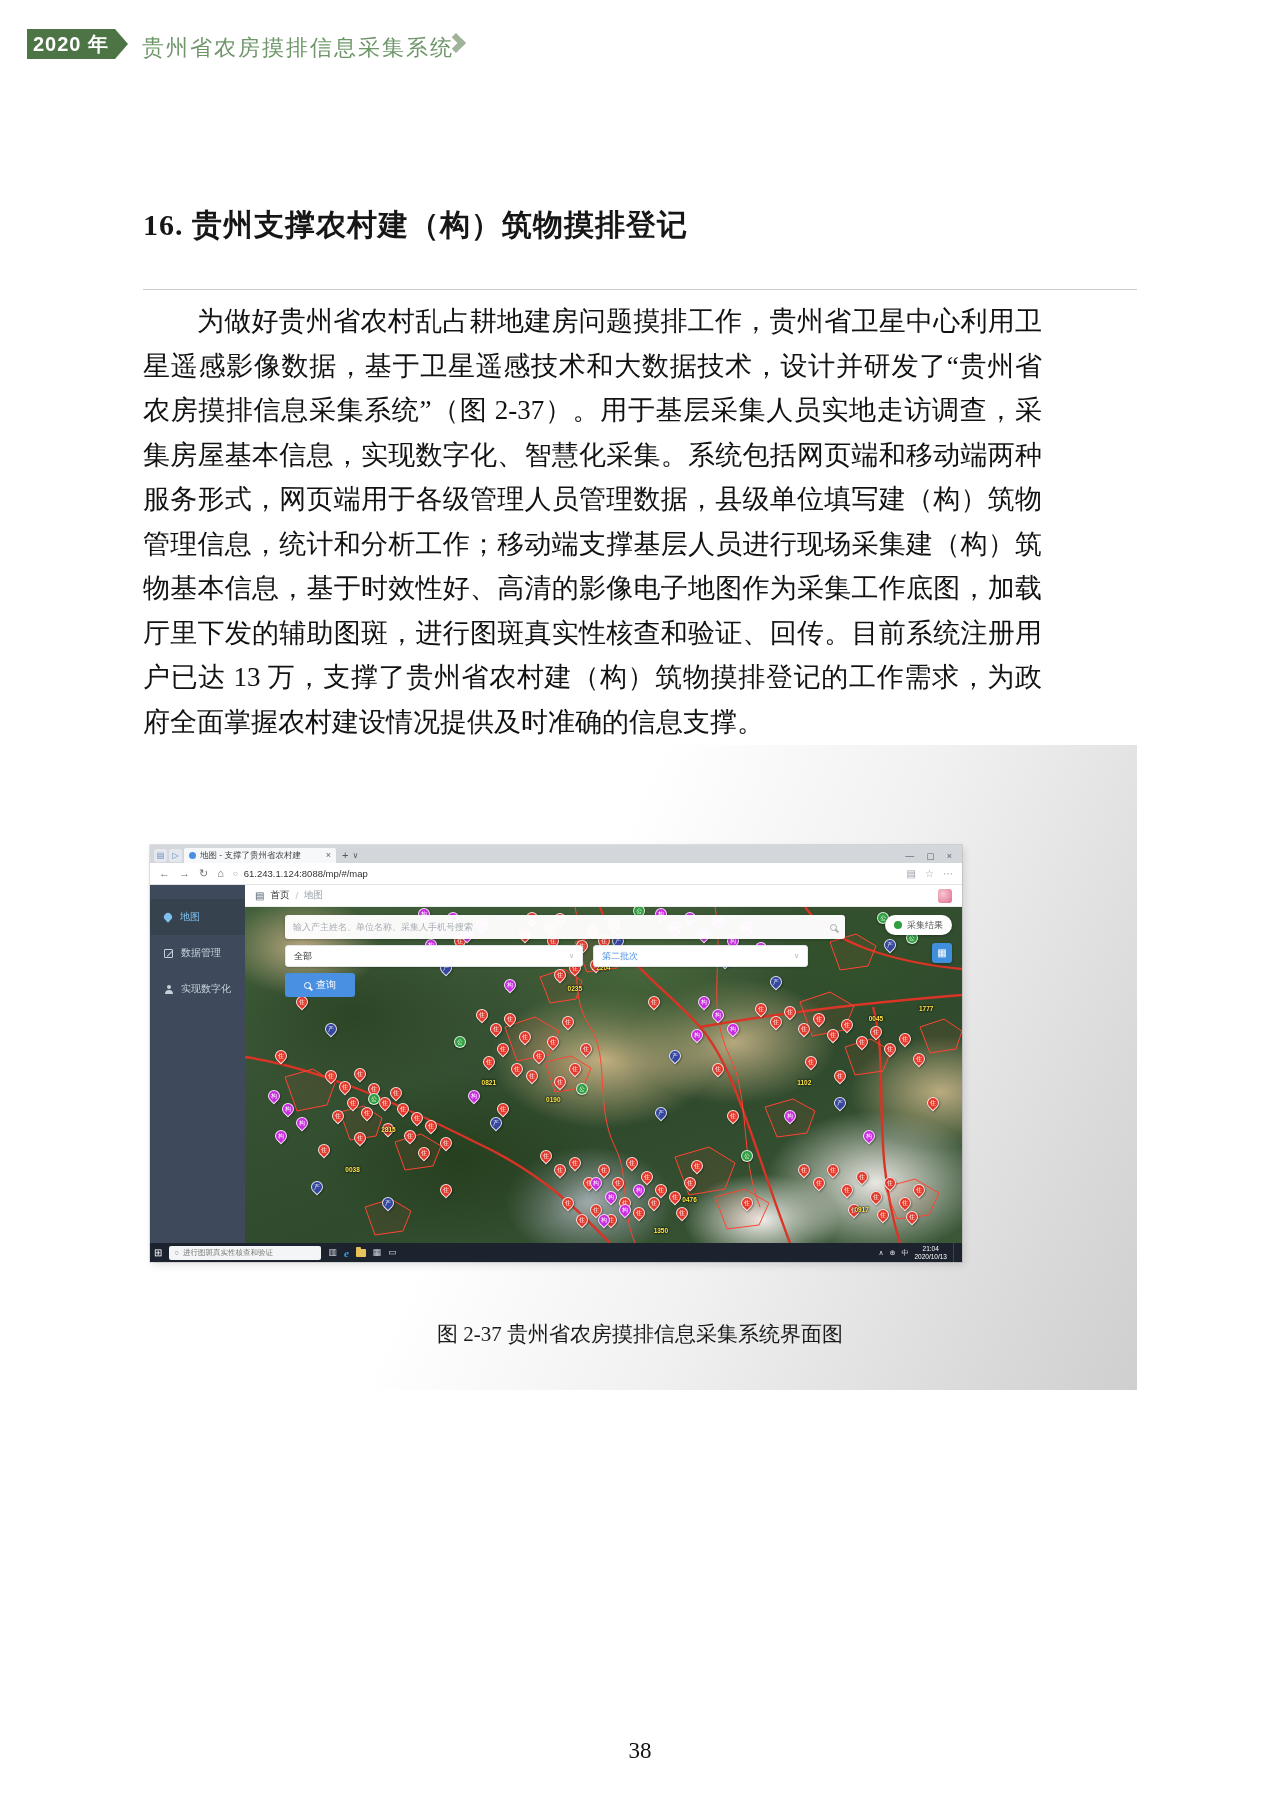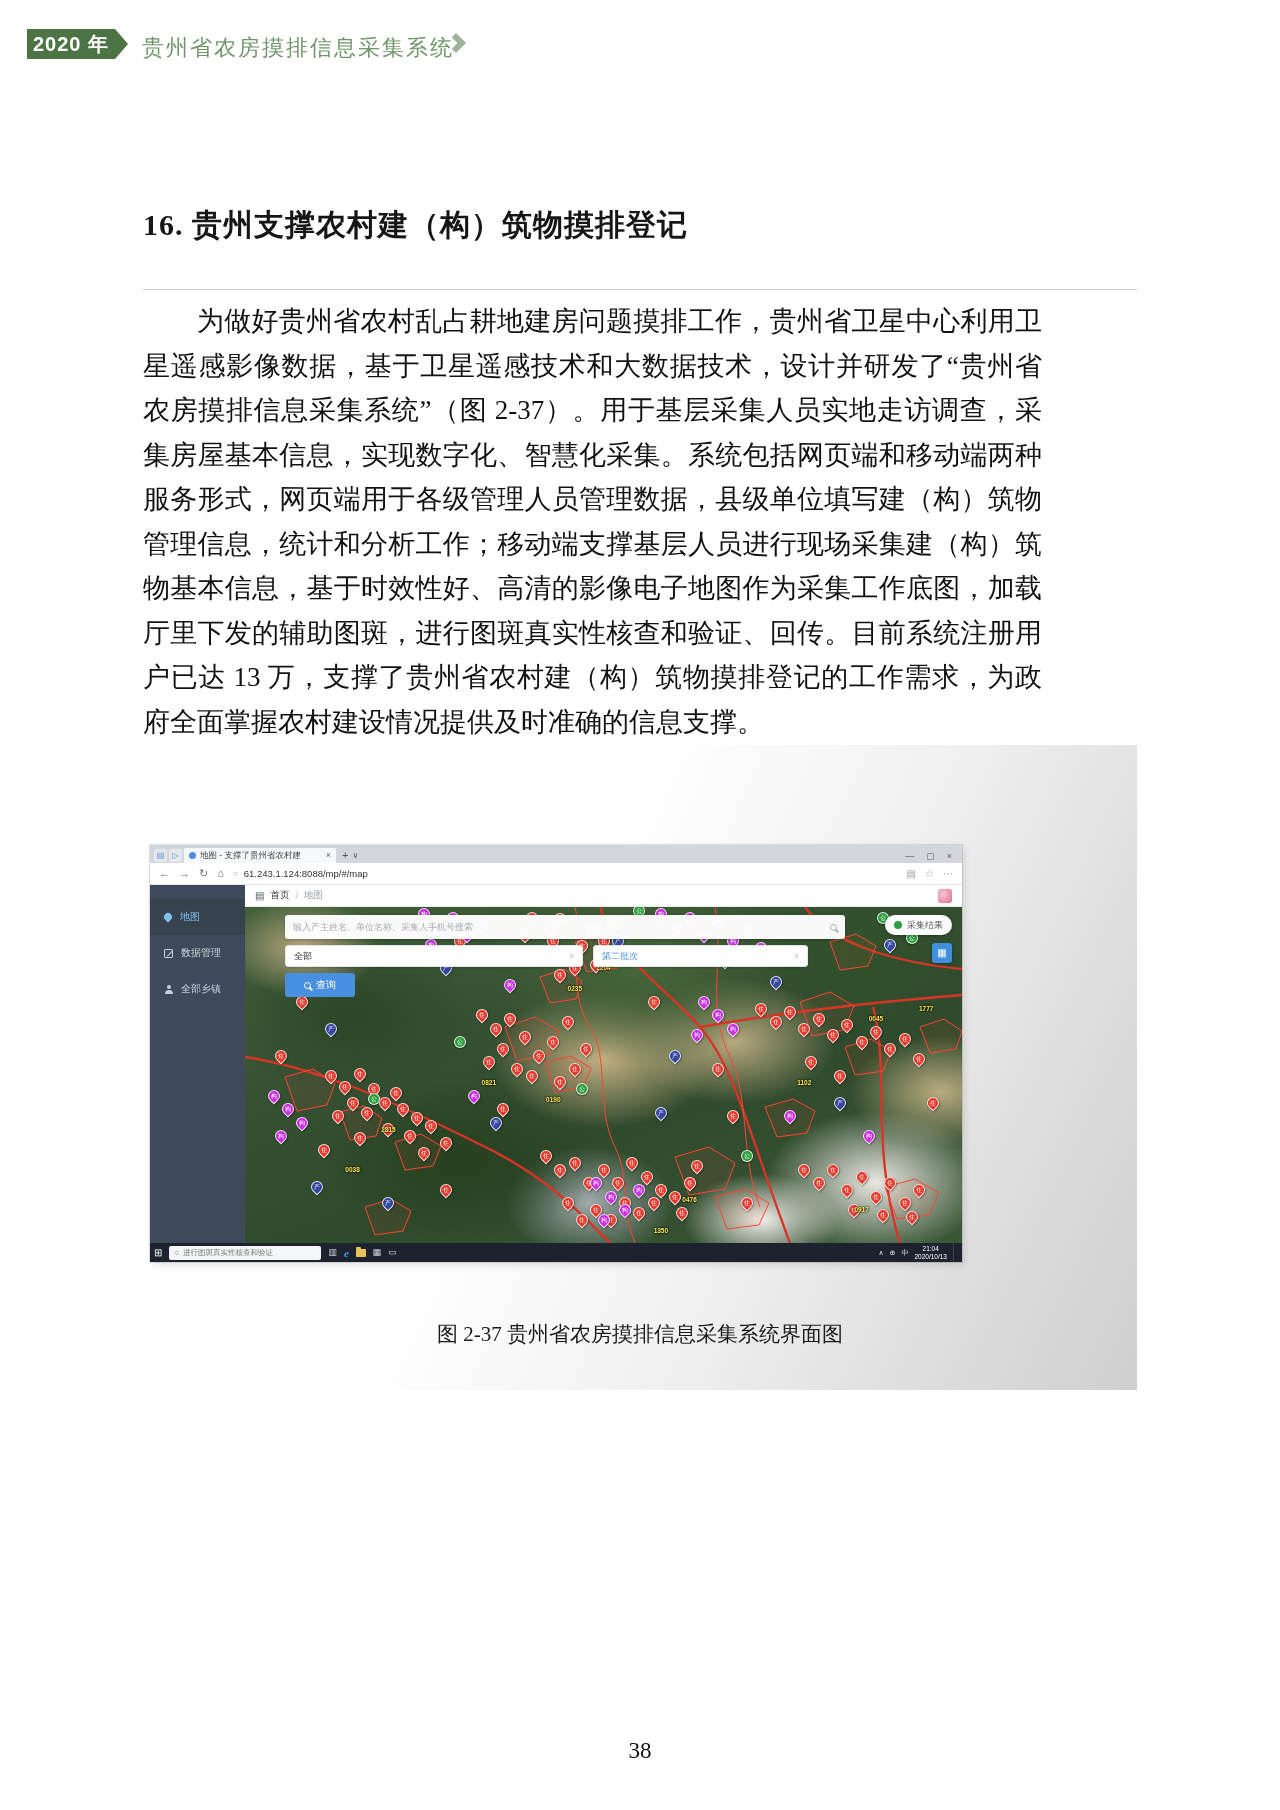--- a/index.html
+++ b/index.html
@@ -212,21 +212,21 @@
       <div class="sb-item active">
         <span class="ico-map"></span>
         <span>地图</span>
       </div>
       <div class="sb-item">
         <span class="ico-edit"></span>
         <span>数据管理</span>
       </div>
       <div class="sb-item">
         <span class="ico-user"></span>
-        <span>全部乡镇</span>
+        <span>实现数字化</span>
       </div>
     </div>
 
     <div class="mainarea">
       <div class="breadcrumb">
         <span class="bc-menu">▤</span>
         <span class="bc-home">首页</span>
         <span class="bc-sep">/</span>
         <span class="bc-cur">地图</span>
         <span class="avatar"></span>

